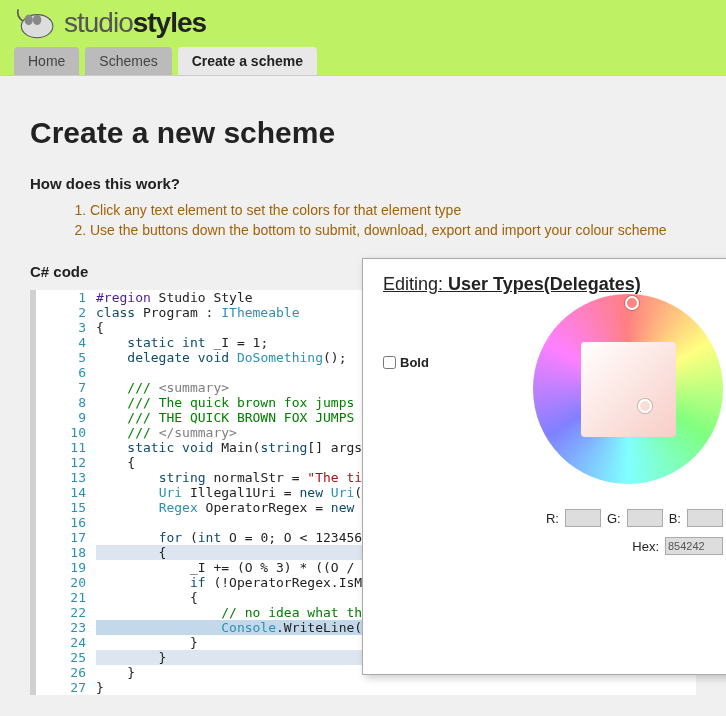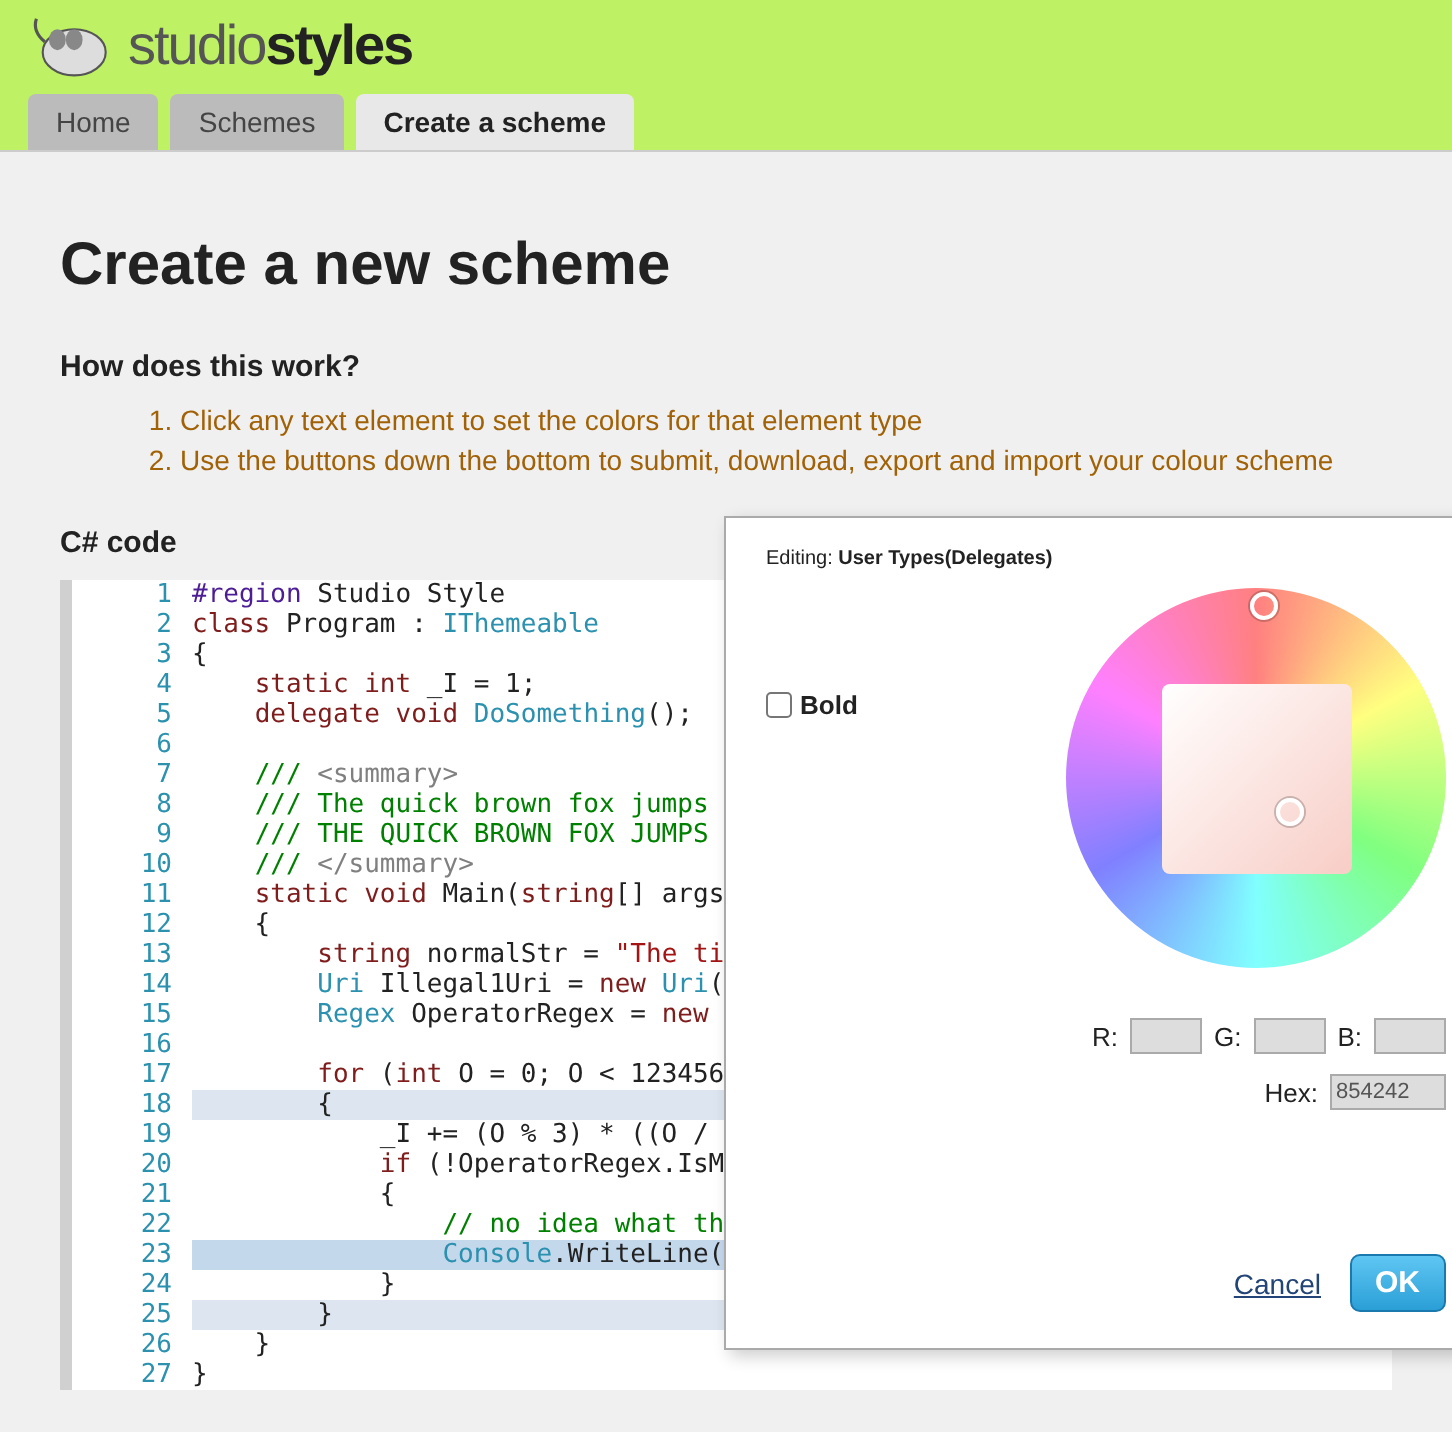--- a/index.html
+++ b/index.html
@@ -13,31 +13,31 @@
   .main { padding:20px 30px; }
   h1 { font-size:30px; font-weight:700; margin:20px 0 25px 0; }
   .subh { font-weight:700; margin:10px 0; font-size:15px;}
   ol { margin:6px 0 25px 20px; font-size:14px; color:#a16207;}
   ol li { margin-bottom:4px;}
   .code-label { font-weight:700; font-size:15px; margin-bottom:10px;}
   .code-box { border-left:6px solid #d0d0d0; background:#fff; font-family:Consolas,monospace; font-size:13px; line-height:15px; padding:0; position:relative; max-width:680px;}
   .code-line { display:flex; min-height:15px;}
   .ln { width:50px; text-align:right; color:#2B91AF; padding-right:10px; user-select:none;}
   .cc { flex:1; white-space:pre;}
-  .kw { color:#7f1d1d;}
+  .kw { color:#0c4a6e;}
   .type { color:#2B91AF;}
   .cmt { color:#008000;}
   .cmt-tag { color:#808080;}
   .str { color:#a31515;}
   .reg { color:#4c1d95;}
   .hl { background:#c4d8ec;}
   .sel { background:#dde6f0;}
   
   .popup { position:absolute; left:362px; top:258px; width:340px; height:385px; background:#fff; border:1px solid #aaa; box-shadow:3px 3px 8px rgba(0,0,0,0.2); padding:15px 20px; z-index:10;}
-  .popup-title { font-size:10px; margin-bottom:15px;}
+  .popup-title { font-size:18px; margin-bottom:15px;text-decoration:underline;}
   .popup-title b { font-weight:700;}
   .swatches { display:flex; gap:2px; align-items:flex-start;}
   .sw-main { width:32px; height:32px; background:#3aa9b5; border:1px solid #888;}
   .sw-auto { width:32px; height:24px; background:#ddd; border:1px solid #aaa; font-size:8px; display:flex; align-items:center; justify-content:center; color:#666; margin-top:18px;}
   .bold-row { margin-top:60px; font-size:13px; display:flex; align-items:center; gap:4px;}
   .bold-row input { margin:0;}
   .wheel { position:absolute; right:20px; top:35px; width:190px; height:190px;}
   .wheel-outer { width:190px; height:190px; border-radius:50%; background:conic-gradient(from 0deg,#ff8080,#ffff80,#80ff80,#80ffff,#8080ff,#ff80ff,#ff8080); display:flex; align-items:center; justify-content:center;}
   .wheel-inner { width:95px; height:95px; background:linear-gradient(to bottom right,#fff,#f8cdc6); border-radius:4px;}
   .wheel-hole { position:absolute; border:2px solid #fff; border-radius:50%; width:10px; height:10px; box-shadow:0 0 0 1px rgba(0,0,0,.2);}
@@ -210,18 +210,14 @@
       <input style="">
     <span>G:</span>
       <input style="">
     <span>B:</span>
       <input style="">
   </div>
   <div class="hexrow">
     <span>Hex:</span>
     <input value="854242" style="">
   </div>
-  <div class="actions">
-    <span class="cancel">Cancel</span>
-    <button class="ok-btn">OK</button>
-  </div>
 </div>
 <span style="position:absolute;left:692px;top:508px;font-family:Consolas,monospace;font-size:13px;"><span class="str">");</span></span>
 
 </body></html>

